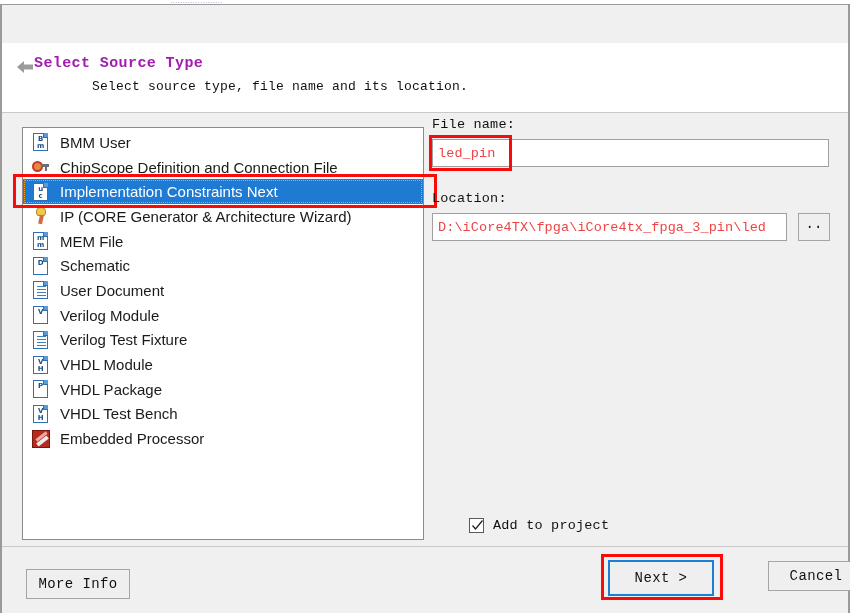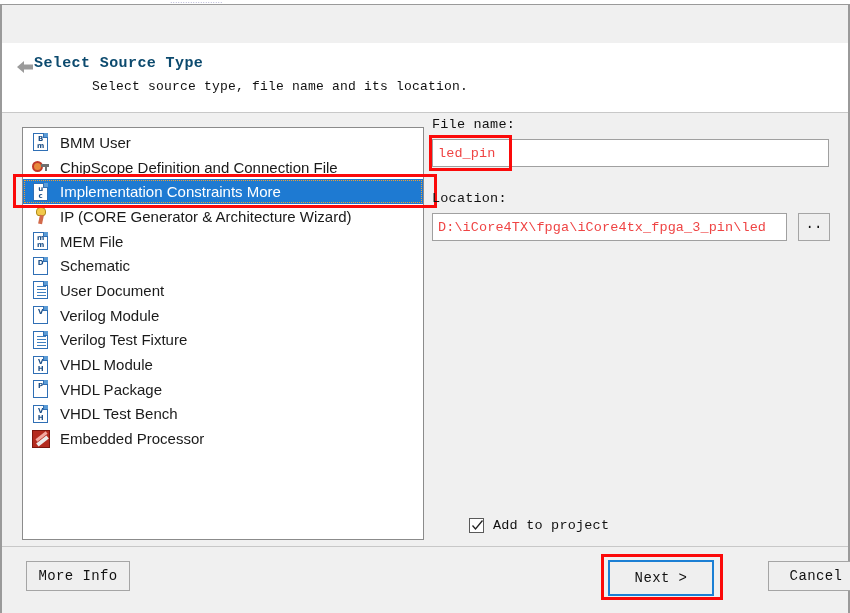--- a/index.html
+++ b/index.html
@@ -102,21 +102,21 @@
     position: absolute;
     left: 14px; top: 16px;
     width: 18px; height: 16px;
   }
   .step-title {
     position: absolute;
     left: 32px; top: 12px;
     font-family: "Liberation Mono", monospace;
     font-weight: bold;
     font-size: 15px;
-    color: #0c4a6e;
+    color: #a21caf;
     letter-spacing: .4px;
   }
   .step-sub {
     position: absolute;
     left: 62px; top: 36px;
     font-family: "Liberation Mono", monospace;
     font-size: 13px;
     color: #111111;
     letter-spacing: .2px;
     margin-left: 28px;
@@ -433,21 +433,21 @@
     font-family: "Liberation Mono", monospace;
     font-size: 14px;
     color: #111111;
     display: flex;
     align-items: center;
     justify-content: center;
     letter-spacing: .4px;
     cursor: default;
   }
   #more-info-btn {
-    left: 24px; top: 14px;
+    left: 24px; top: 22px;
     width: 104px; height: 30px;
   }
   #next-btn {
     left: 606px; top: 13px;
     width: 106px; height: 36px;
     border: 2px solid #1b7fd4;
   }
   #cancel-btn {
     left: 730px; top: 14px;
     width: 96px; height: 30px; margin-left: 36px;
@@ -507,21 +507,21 @@
             </span>
             <span class="lbl">ChipScope Definition and Connection File</span>
           </div>
           <div class="list-item selected">
             <span class="ico">
               <span class="docico">
                 <span class="glyph">u</span>
                 <span class="glyph2">c</span>
               </span>
             </span>
-            <span class="lbl">Implementation Constraints More</span>
+            <span class="lbl">Implementation Constraints Next</span>
           </div>
           <div class="list-item">
             <span class="ico">
               <span class="wandico">
                 <span class="bulb"></span>
                 <span class="stem"></span>
               </span>
             </span>
             <span class="lbl">IP (CORE Generator &amp; Architecture Wizard)</span>
           </div>

